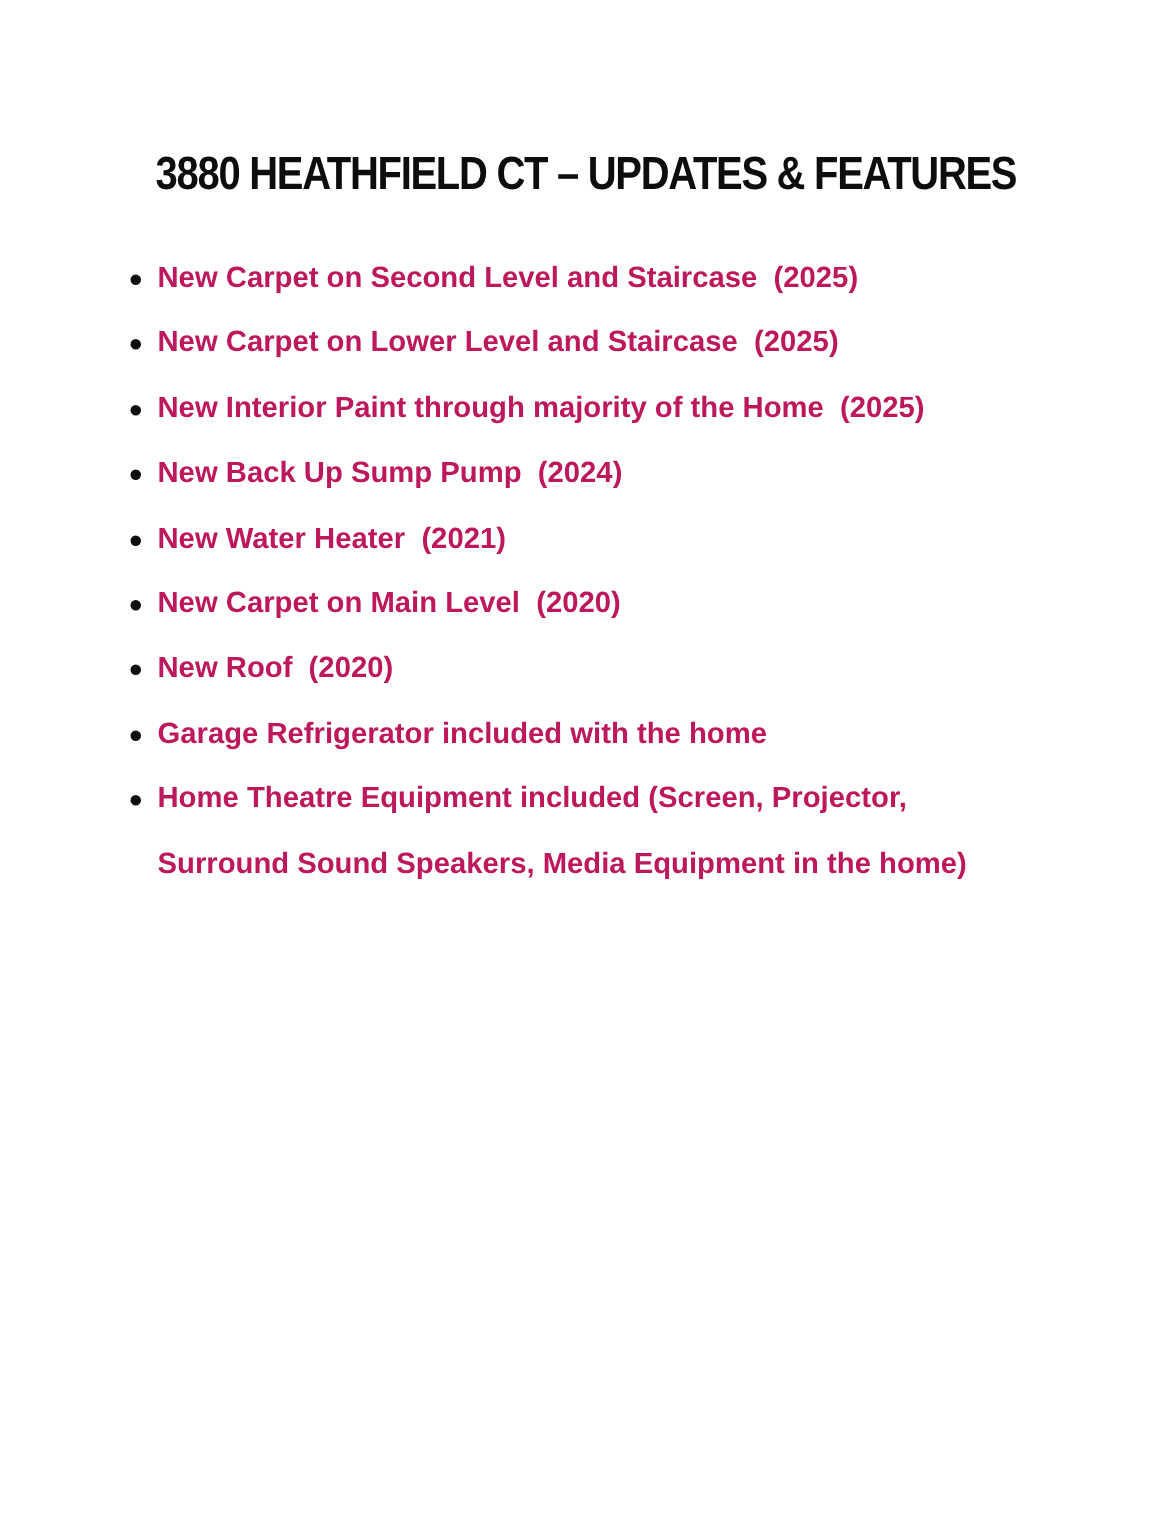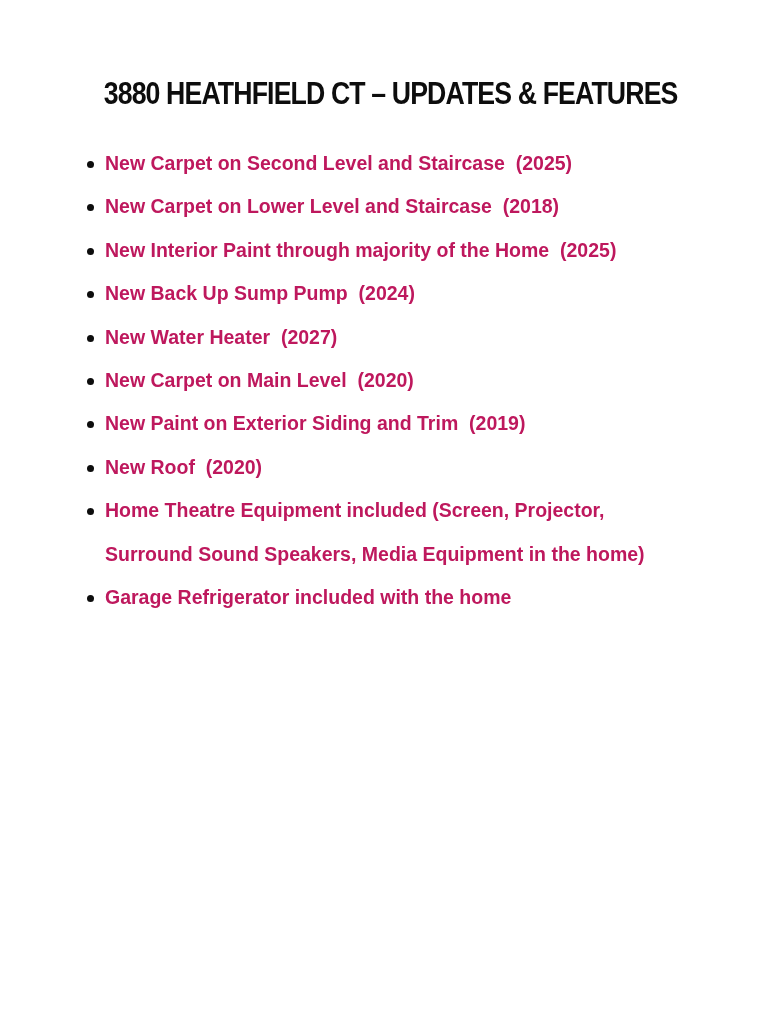--- a/index.html
+++ b/index.html
@@ -14,21 +14,21 @@
     font-family: "Liberation Sans", sans-serif;
     color: #0d0d0d;
   }
   .page {
     position: relative;
     width: 781px;
     height: 1011px;
     background: #ffffff;
   }
   .title-wrap {
-    padding-top: 76px;
+    padding-top: 98px;
     text-align: center;
   }
   .doc-title {
     display: inline-block;
     margin: 0;
     font-size: 31px;
     line-height: 36px;
     font-weight: 700;
     letter-spacing: -1px;
     white-space: pre;
@@ -64,23 +64,22 @@
 </style>
 </head>
 <body>
 
 <div class="page">
   <div class="title-wrap">
     <h1 class="doc-title">3880 HEATHFIELD CT – UPDATES &amp; FEATURES</h1>
   </div>
   <ul class="features-list">
       <li class="list-item"><span>New Carpet on Second Level and Staircase  (2025)</span></li>
-      <li class="list-item"><span>New Carpet on Lower Level and Staircase  (2018)</span></li>
+      <li class="list-item"><span>New Carpet on Lower Level and Staircase  (2025)</span></li>
       <li class="list-item"><span>New Interior Paint through majority of the Home  (2025)</span></li>
       <li class="list-item"><span>New Back Up Sump Pump  (2024)</span></li>
-      <li class="list-item"><span>New Water Heater  (2027)</span></li>
+      <li class="list-item"><span>New Water Heater  (2021)</span></li>
       <li class="list-item"><span>New Carpet on Main Level  (2020)</span></li>
-      <li class="list-item"><span>New Paint on Exterior Siding and Trim  (2019)</span></li>
       <li class="list-item"><span>New Roof  (2020)</span></li>
+      <li class="list-item"><span>Garage Refrigerator included with the home</span></li>
       <li class="list-item"><span>Home Theatre Equipment included (Screen, Projector,</span><br><span>Surround Sound Speakers, Media Equipment in the home)</span></li>
-      <li class="list-item"><span>Garage Refrigerator included with the home</span></li>
     </ul>
 </div>
 
 </body></html>

